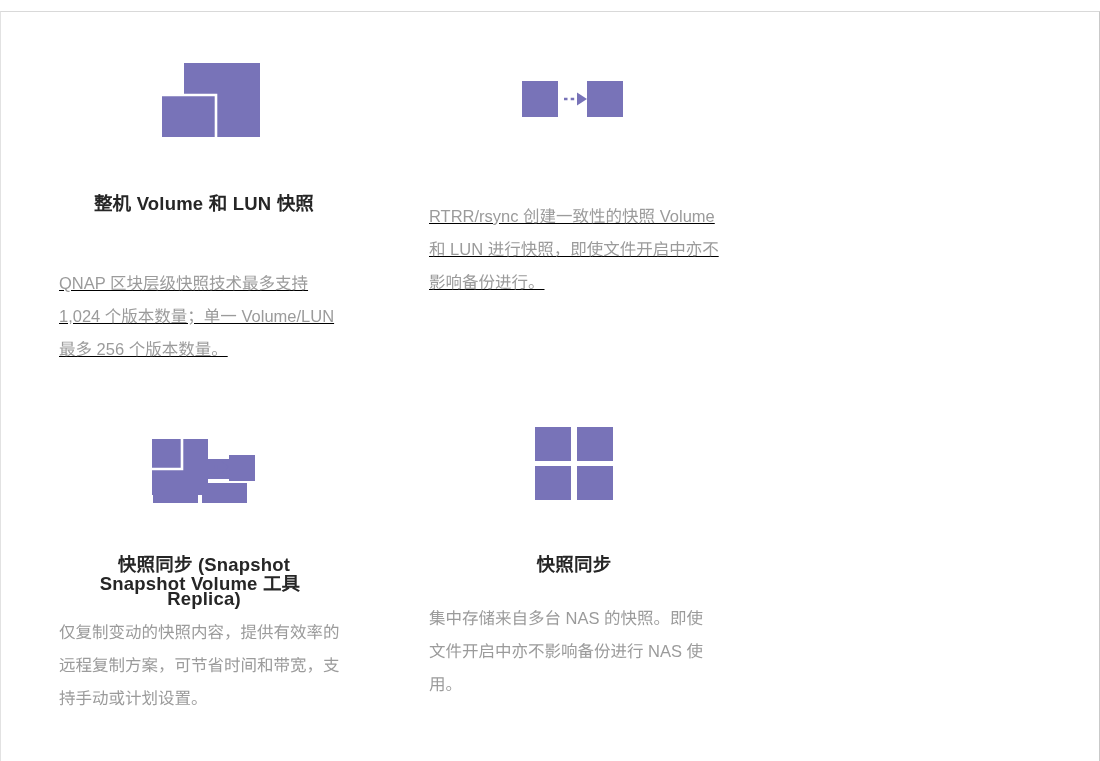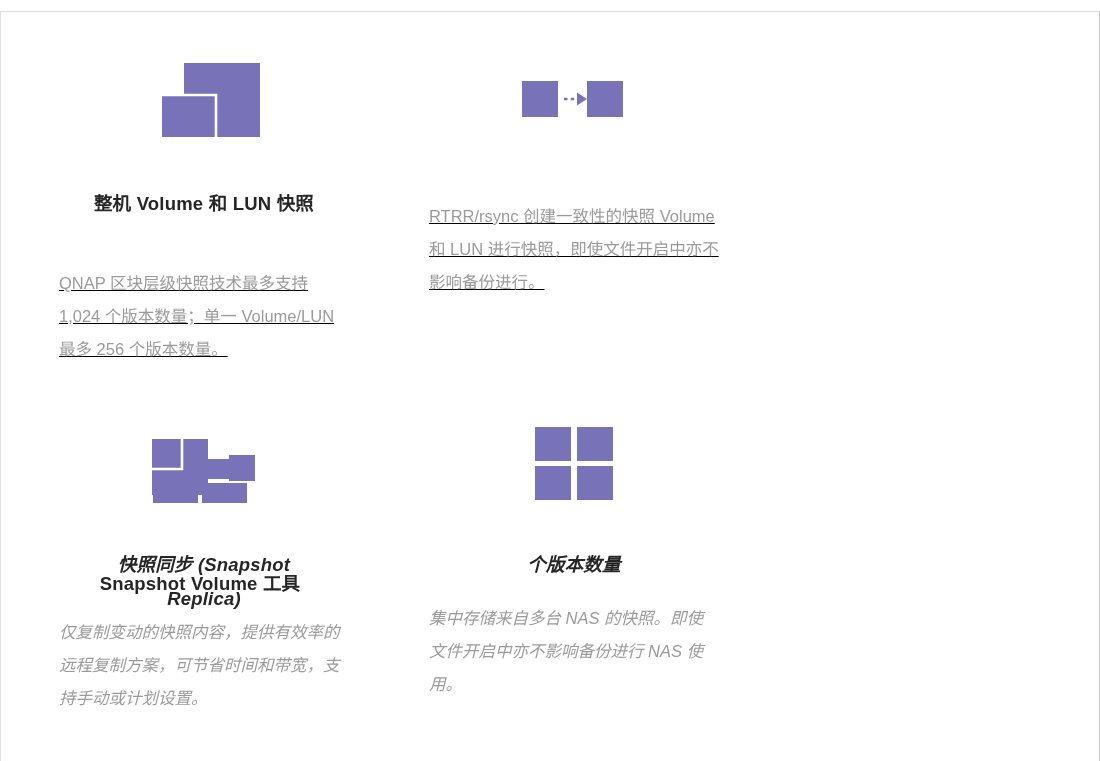--- a/index.html
+++ b/index.html
@@ -52,21 +52,21 @@
     flex-direction: column;
     align-items: center;
   }
 
   
   .col-1 { margin-left: 32px; }
   .col-2 { margin-left: 28px; }
   .col-3 { margin-left: 28px; }
 
   .row-1 .card { height: 380px; }
-  .row-2 .card { height: 368px; font-style: italic; }
+  .row-2 .card { height: 368px; }
 
   .icon-area {
     height: 108px;
     display: flex;
     align-items: center;
     justify-content: center;
     width: 100%;
   }
   .row-1 .icon-area { margin-top: 34px; }
   .row-2 .icon-area { margin-top: 18px; }
@@ -169,21 +169,21 @@
 
       <div class="card col-2">
         <div class="icon-area">
           <svg width="110" height="90" viewBox="0 0 110 90" aria-hidden="true">
             <rect x="16" y="8" width="36" height="34" fill="#7873b8"></rect>
             <rect x="58" y="8" width="36" height="34" fill="#7873b8"></rect>
             <rect x="16" y="47" width="36" height="34" fill="#7873b8"></rect>
             <rect x="58" y="47" width="36" height="34" fill="#7873b8"></rect>
           </svg>
         </div>
-        <div class="card-title">个版本数量</div>
+        <div class="card-title">快照同步</div>
         <div class="body-wrap short">
           <div class="card-body">集中存储来自多台 NAS 的快照。即使文件开启中亦不影响备份进行 NAS 使用。</div>
         </div>
       </div>
 
       <div class="card col-3">
         
         
         
       </div>

